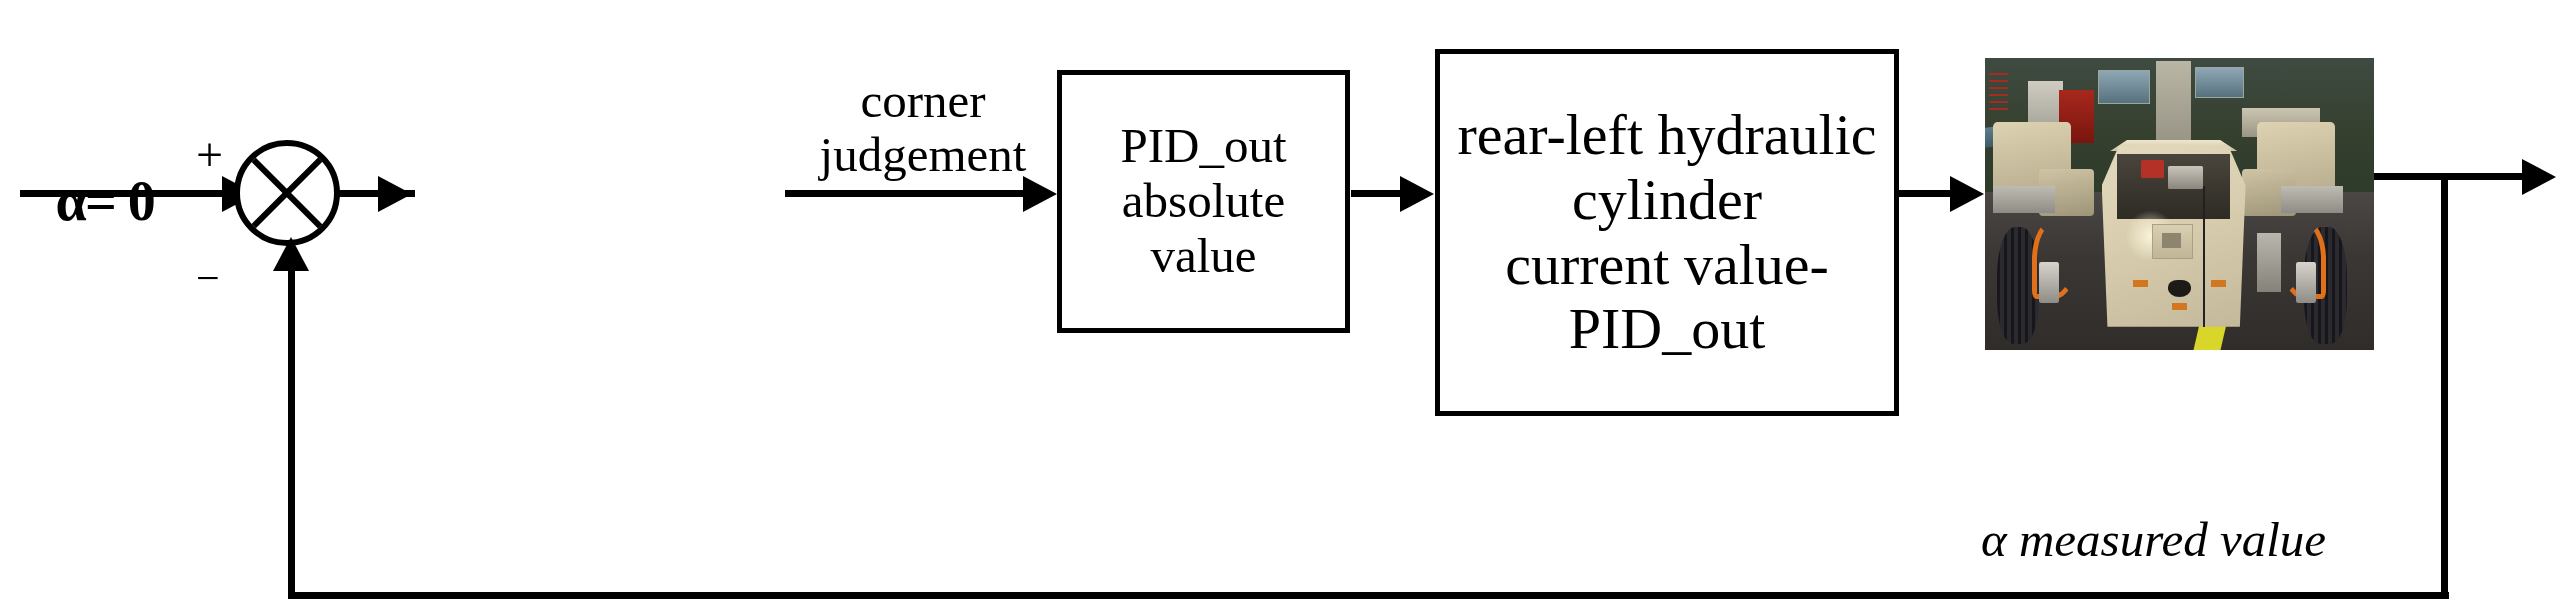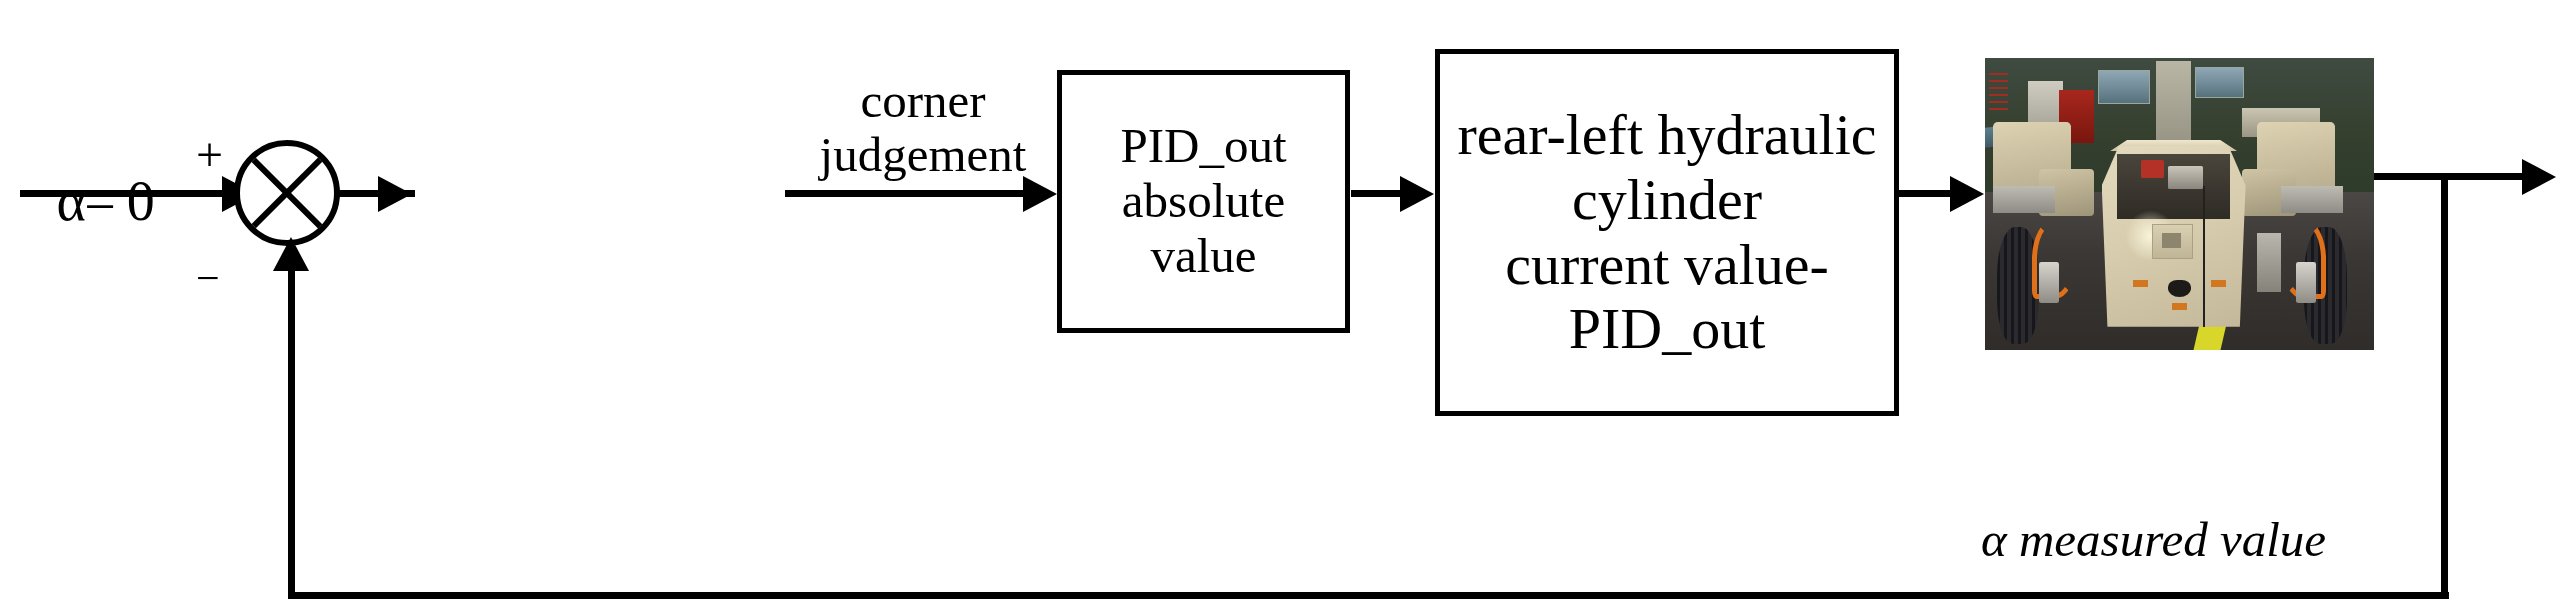--- a/index.html
+++ b/index.html
@@ -231,21 +231,21 @@
   .ph-cableL {
     position: absolute; left: 56%; top: 44%; width: 0.5%; height: 48%;
     background: #23211e;
   }
 </style>
 </head>
 <body>
 
 <div id="stage">
 
-  <div class="label" style="left:7.8px; top:109px; width:194px; font-size:56px; letter-spacing:-1.6px;">
+  <div class="label" style="left:7.8px; top:109px; width:194px; font-size:56px; letter-spacing:-1.6px;font-weight:bold;">
     <span style="white-space: pre-line;">α= 0</span>
   </div>
 
   <div class="line-h" style="left:20px; top:190px; width:205px;"></div>
   <div class="arrow-r" style="left:222px; top:176px;"></div>
 
   <div class="sign" style="left:196px; top:131px;">
     <span>+</span>
   </div>
   <div class="sign" style="left:196px; top:257px; font-size:42px;">

